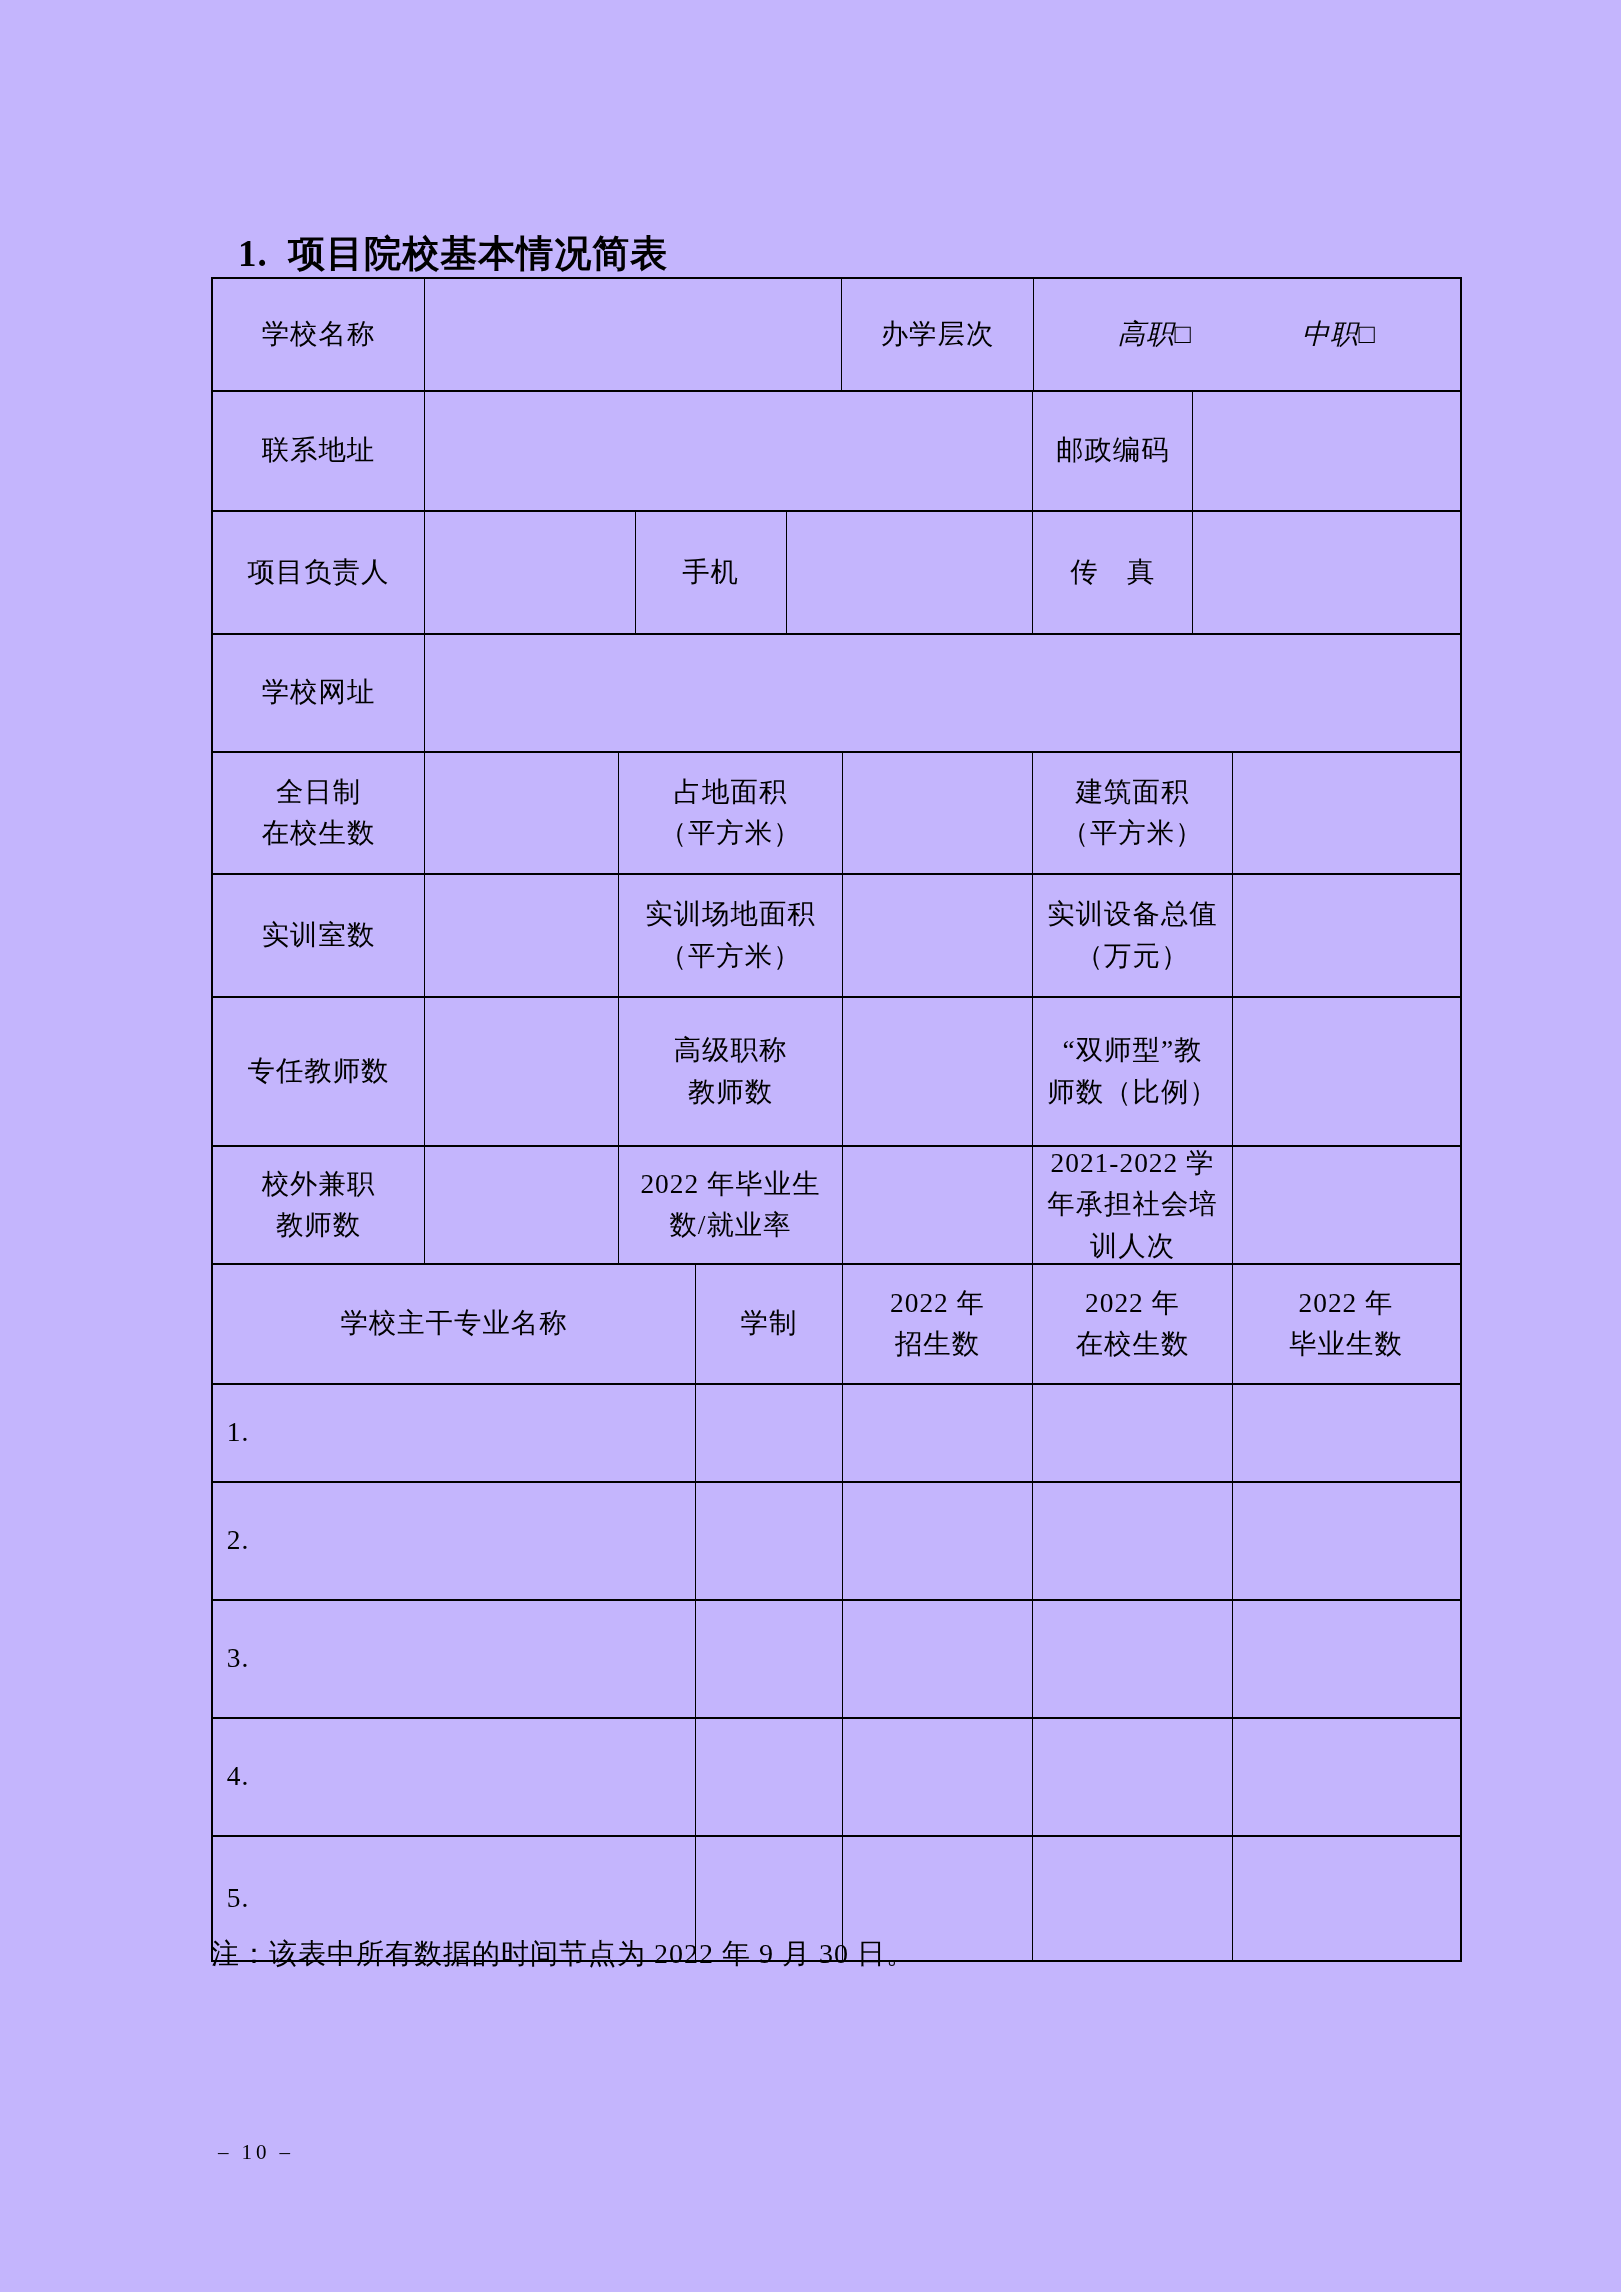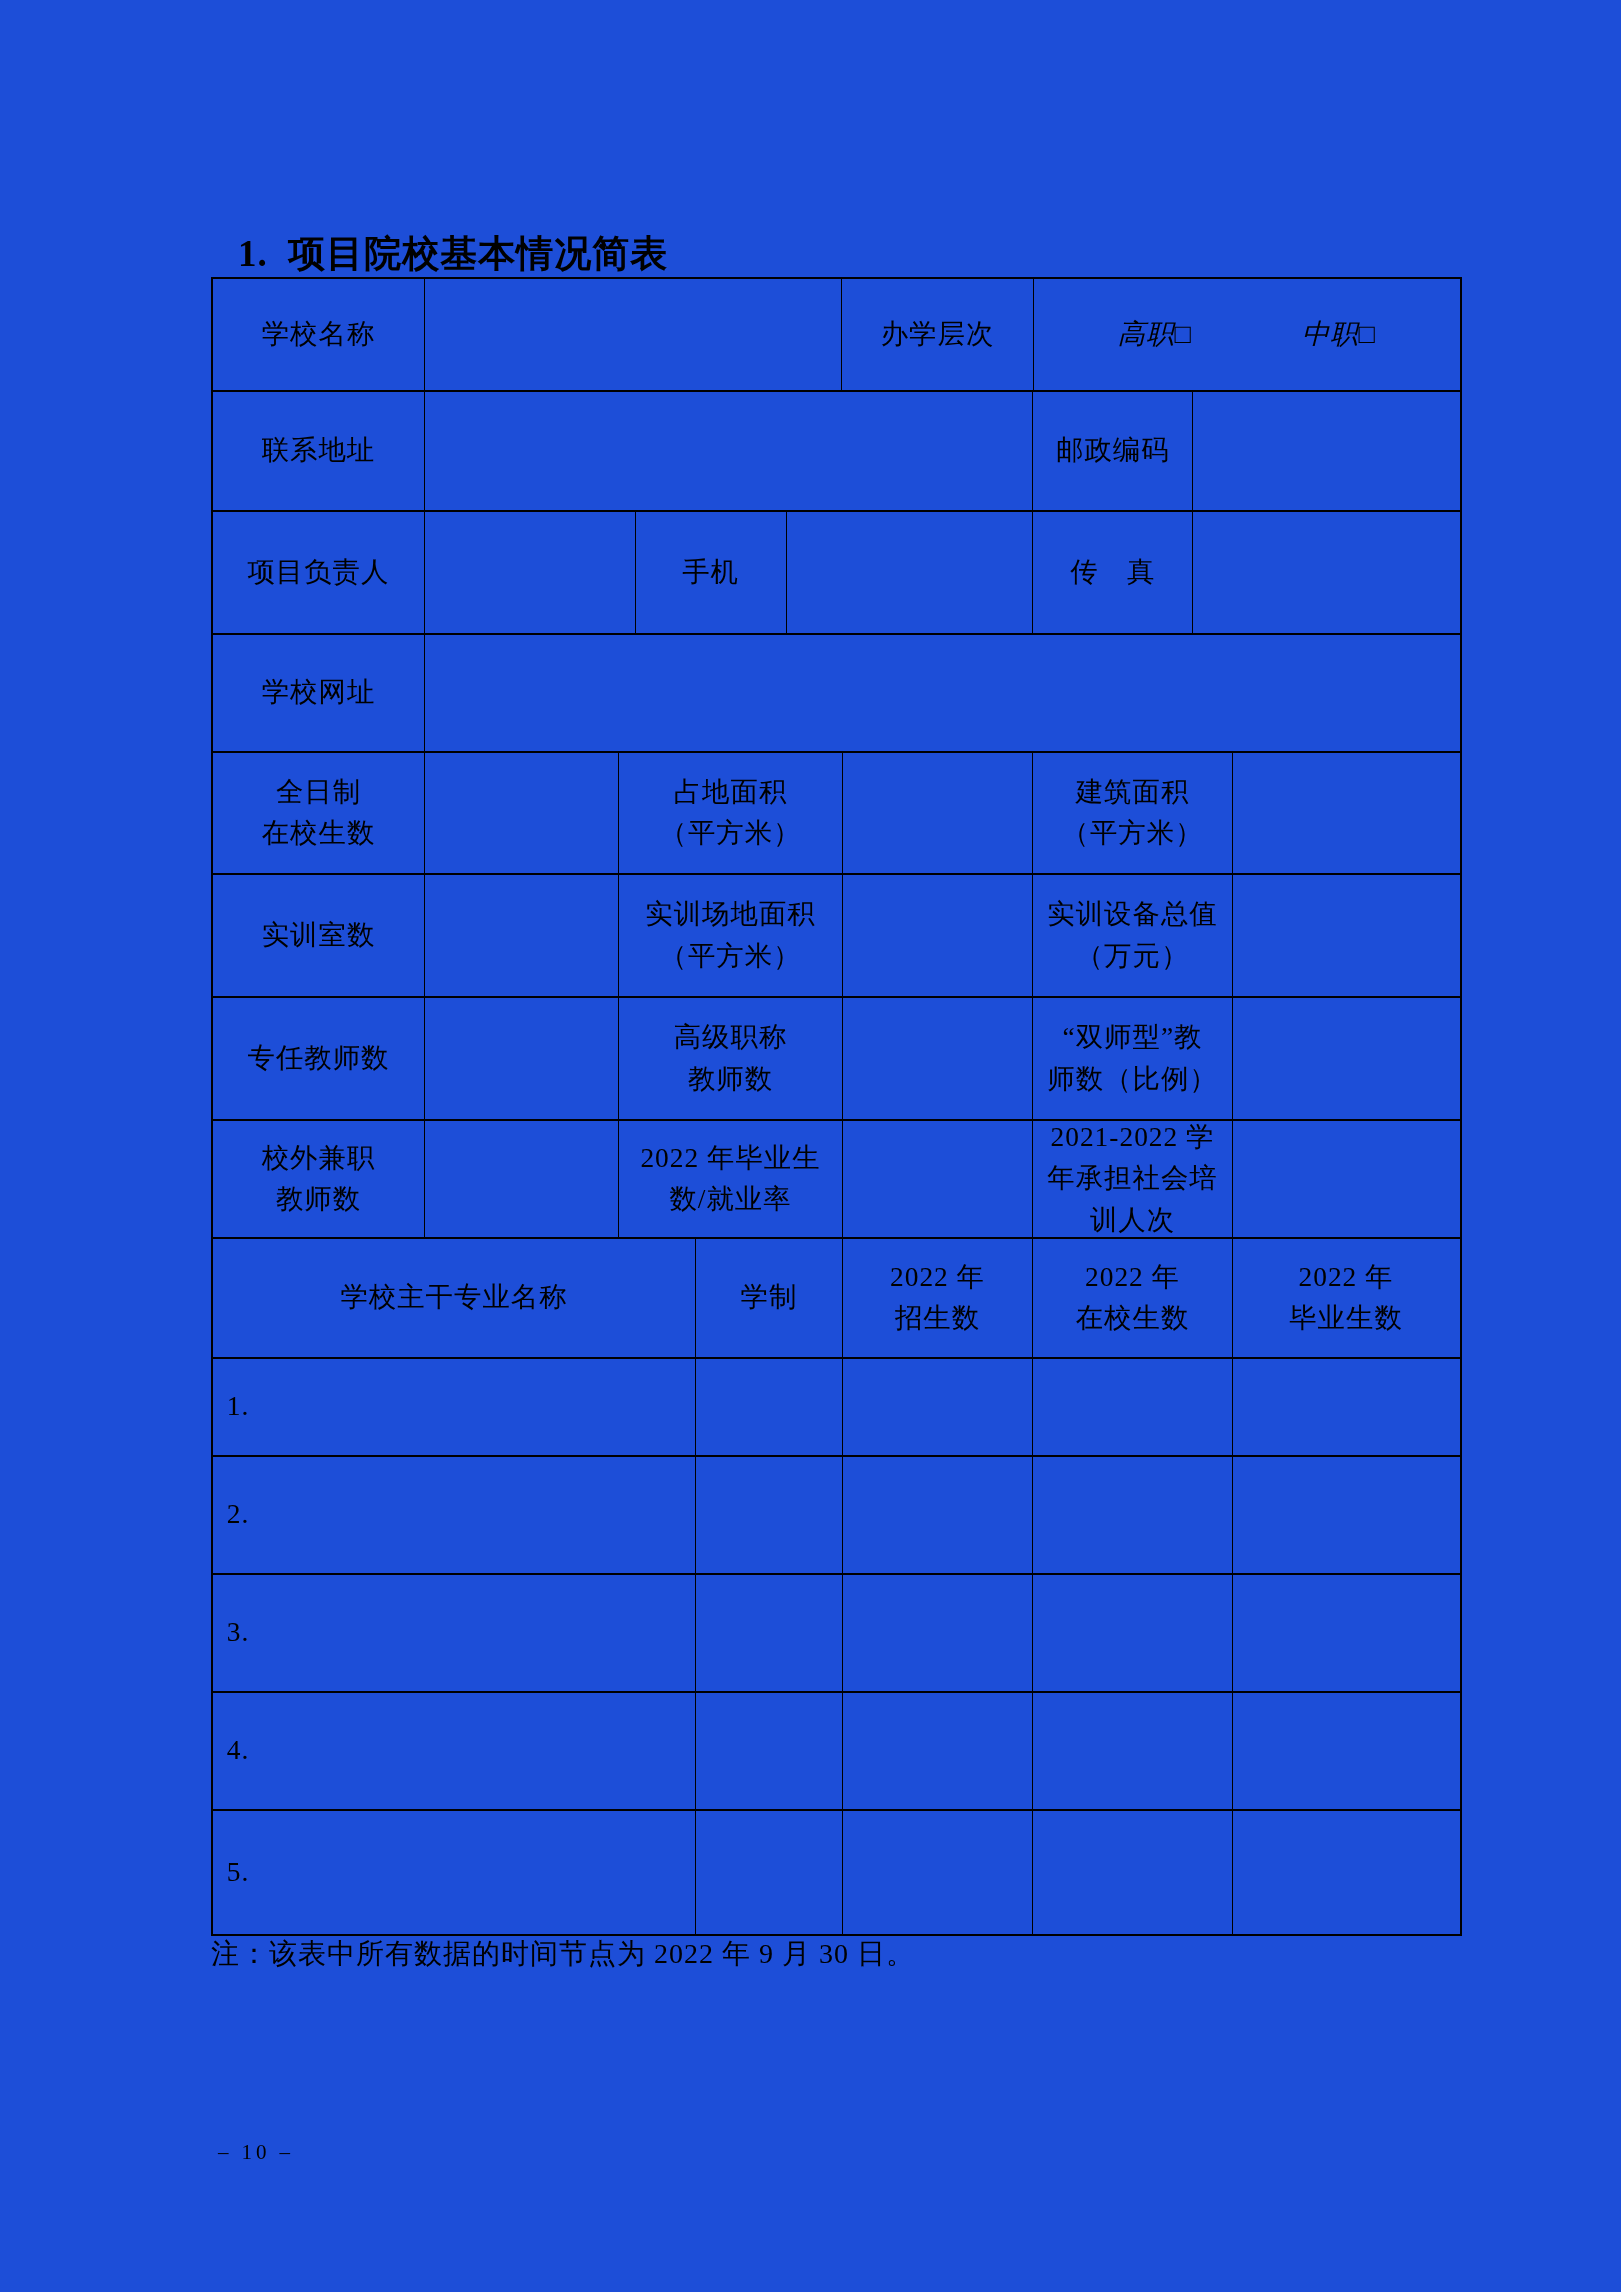--- a/index.html
+++ b/index.html
@@ -1,19 +1,19 @@
 <!DOCTYPE html>
 <html><head>
 <meta charset="utf-8">
 <style>
   html,body { margin:0; padding:0; background:#e8e8e8; }
   .page {
     position:relative;
     width:1621px; height:2293px;
-    background:#1d4ed8;
+    background:#c4b5fd;
     font-family:"Liberation Serif","DejaVu Serif",serif;
     color:#000000;
     overflow:hidden;
   }
   .title {
     position:absolute;
     left:238px; top:229px;
     margin:0;
     font-size:37px;
     font-weight:bold;
@@ -118,21 +118,21 @@
       <div class="trow" style="height: 123px;">
         <div class="cell label" style="width: 212px;">实训室数</div>
         <div class="cell input" style="width: 194px;"></div>
         <div class="cell label" style="width: 224px;">实训场地面积
 （平方米）</div>
         <div class="cell input" style="width: 190px;"></div>
         <div class="cell label" style="width: 200px;">实训设备总值
 （万元）</div>
         <div class="cell input" style="width: 226px;"></div>
       </div>
-      <div class="trow" style="height: 123px;">
+      <div class="trow" style="height: 149px;">
         <div class="cell label" style="width: 212px;">专任教师数</div>
         <div class="cell input" style="width: 194px;"></div>
         <div class="cell label" style="width: 224px;">高级职称
 教师数</div>
         <div class="cell input" style="width: 190px;"></div>
         <div class="cell label" style="width: 200px;">“双师型”教
 师数（比例）</div>
         <div class="cell input" style="width: 226px;"></div>
       </div>
       <div class="trow" style="height: 118px;">

